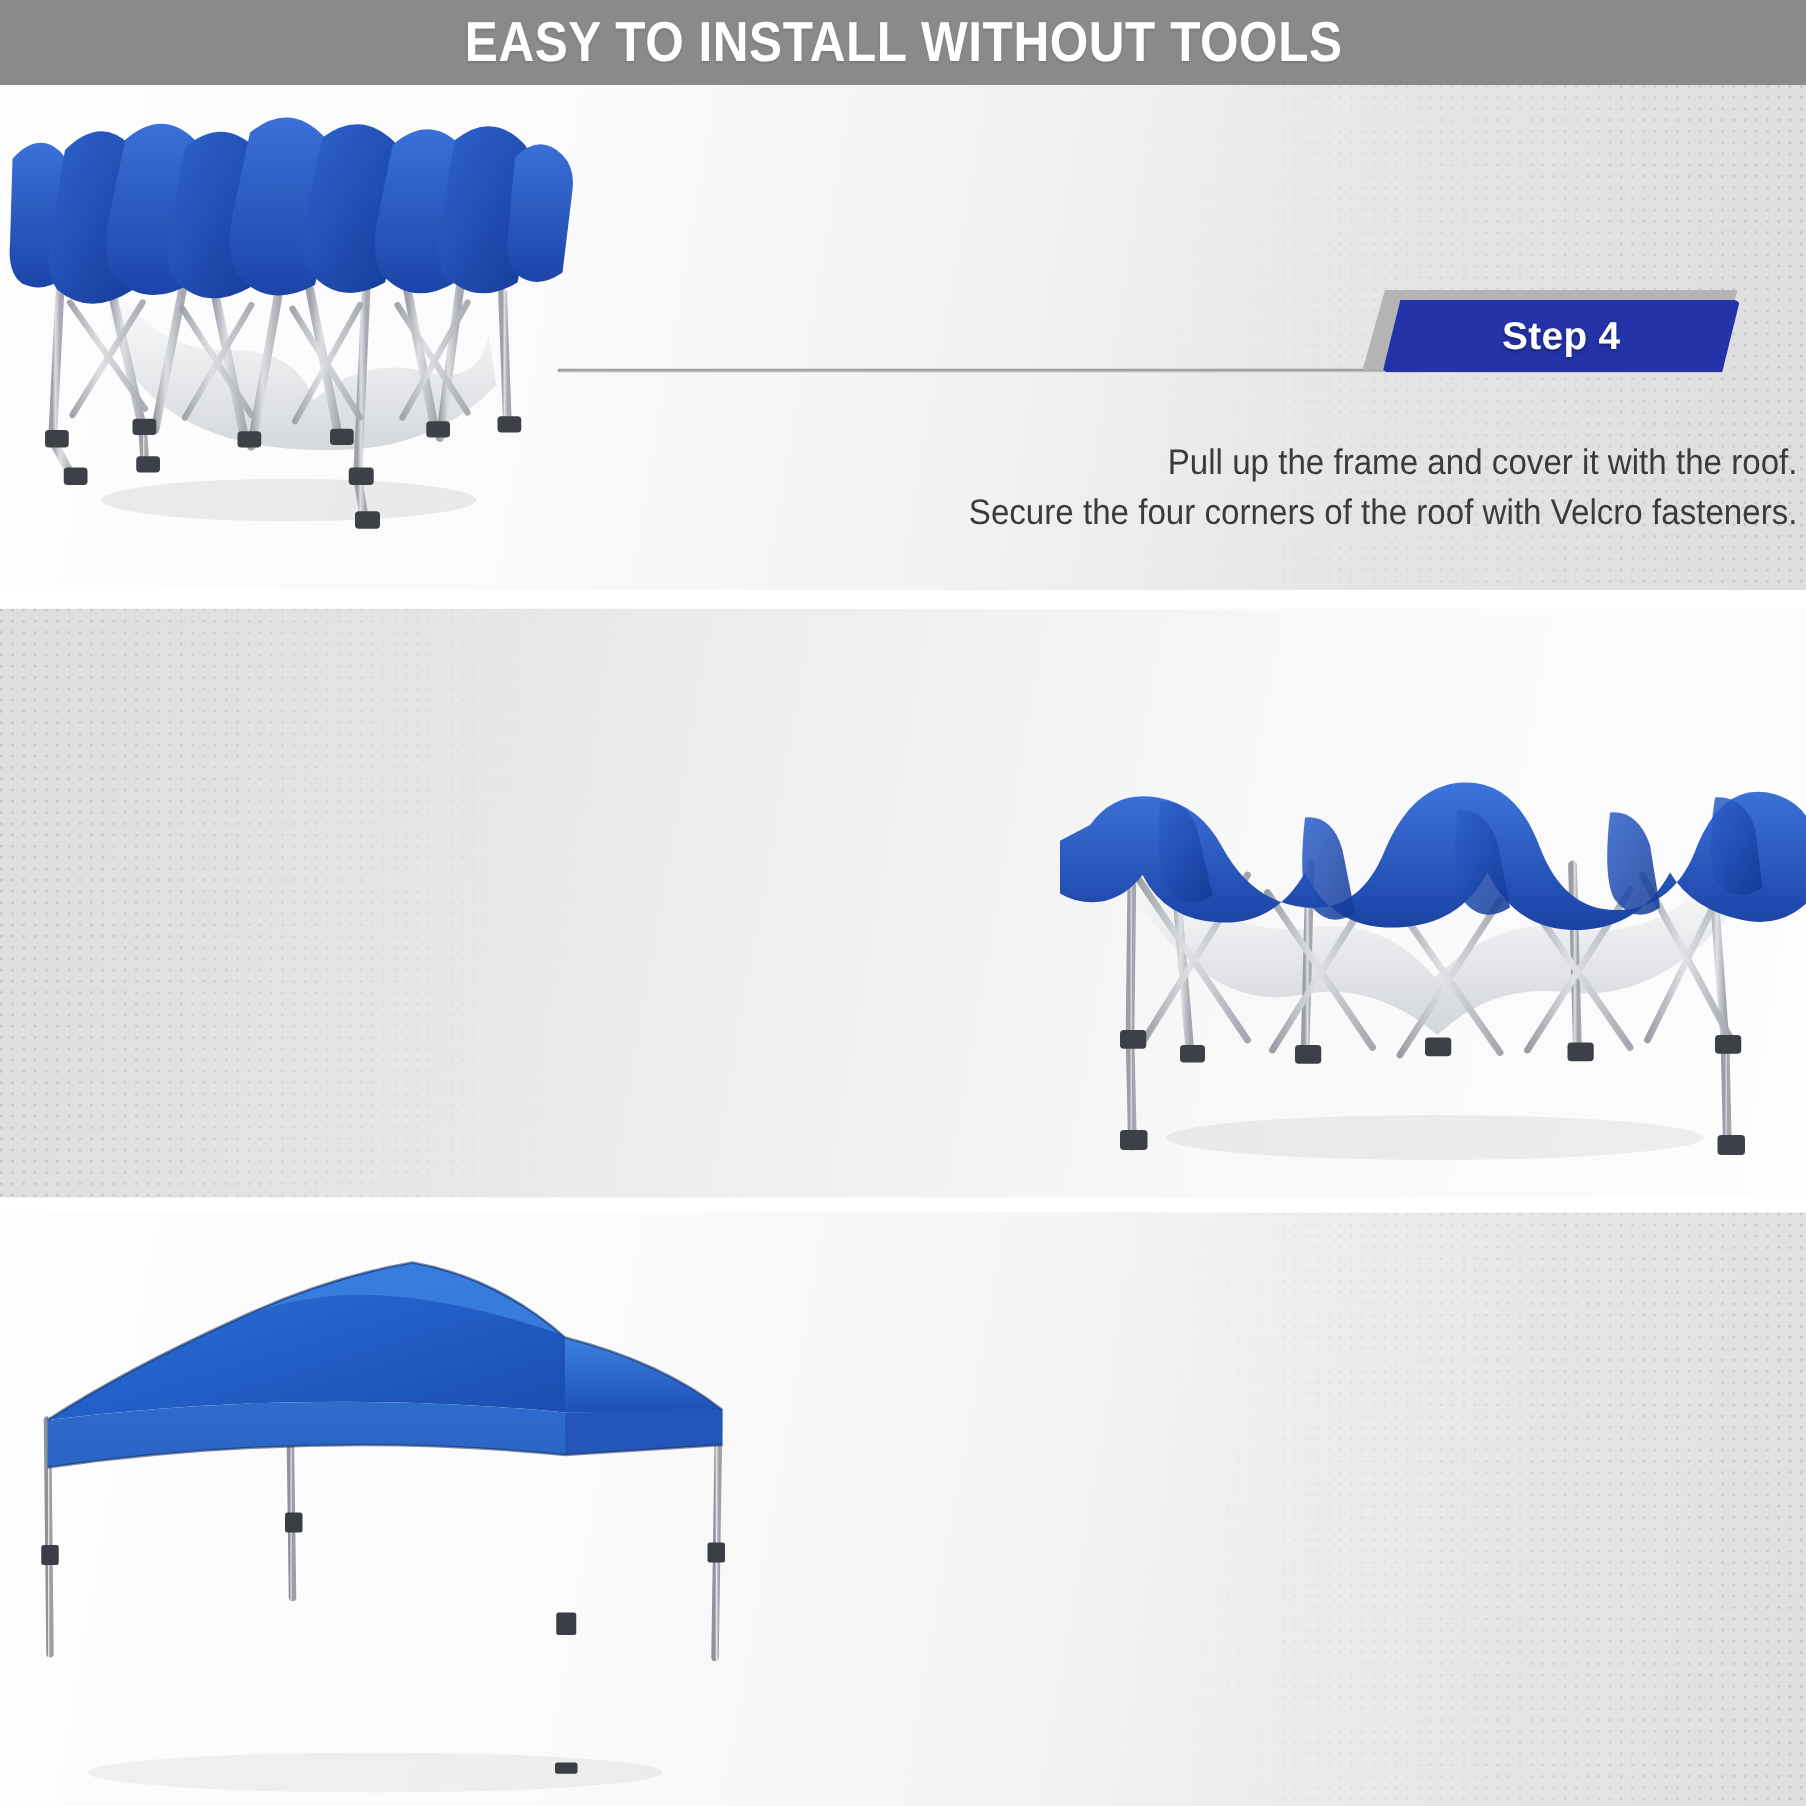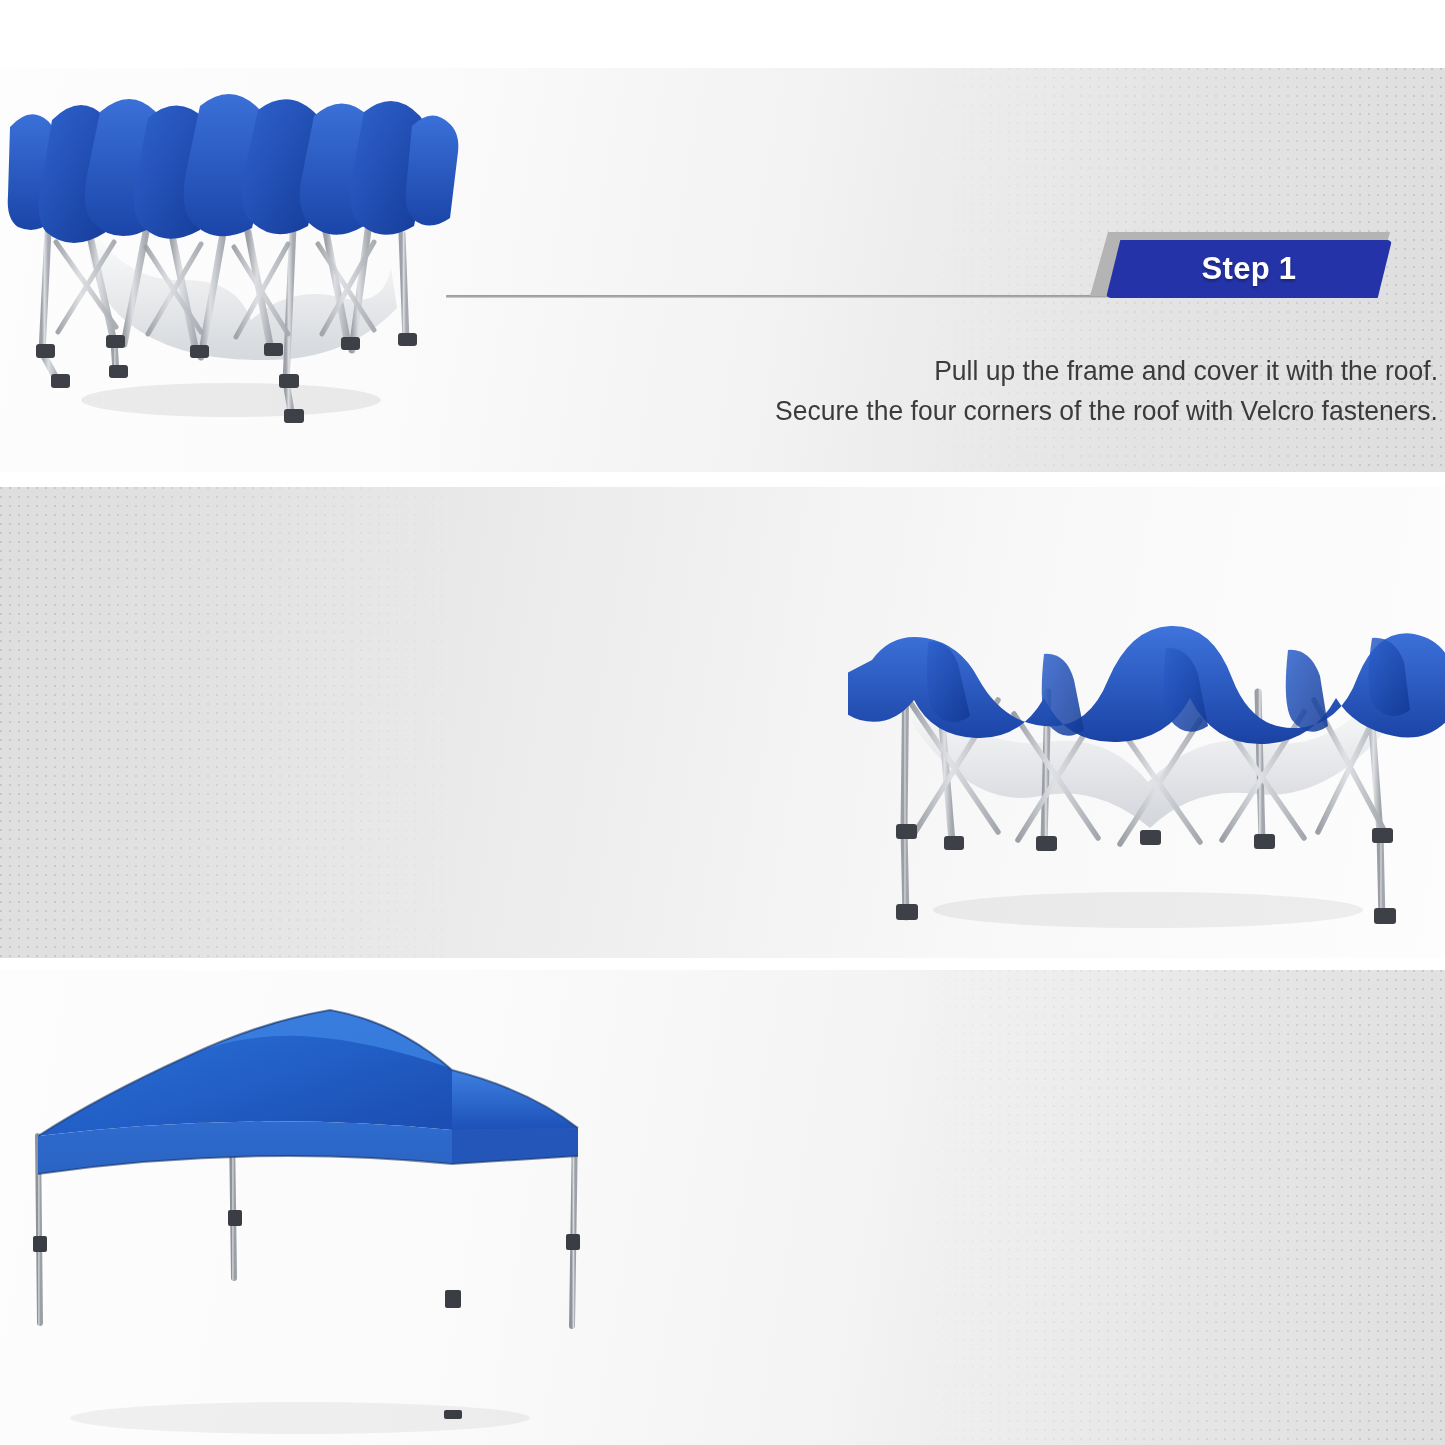--- a/index.html
+++ b/index.html
@@ -75,20 +75,23 @@
     transform:scaleX(.93);white-space:nowrap;
   }
   #cap1{left:598px;top:282px;width:840px;text-align:right;transform-origin:right top;}
   #cap1 .cline{display:block;}
 </style>
 </head>
 <body>
 
 <div class="page">
 
+  <div class="header">
+    <div class="header-title">EASY TO INSTALL WITHOUT TOOLS</div>
+  </div>
 
   <div class="panel" id="panel1">
     <div class="dots"></div>
 
     <svg class="art" id="art1" viewBox="0 0 470 350">
       <defs>
         <linearGradient id="b1a" x1="0" y1="0" x2="0" y2="1">
           <stop offset="0" stop-color="#3a70d8"></stop>
             <stop offset="1" stop-color="#1b45a8"></stop>
         </linearGradient>
@@ -161,21 +164,21 @@
         <path d="M368 30 q30 -24 56 4 q12 16 8 42 l-14 68 q-34 20 -58 -6 q-10 -16 -4 -44z" fill="url(#b1b)"></path>
         <path d="M416 44 q20 -20 38 -2 q10 10 8 28 l-8 66 q-20 14 -36 2 q-10 -10 -8 -30z" fill="url(#b1a)"></path>
       </g>
     </svg>
 
     <div class="rule" id="rule1"></div>
 
     <div class="badge-wrap" id="badge1">
       <div class="badge-shadow"></div>
       <div class="badge">
-        <span class="badge-label">Step 1</span>
+        <span class="badge-label">Step 4</span>
       </div>
     </div>
 
     <div class="caption" id="cap1">
       <span class="cline">Pull up the frame and cover it with the roof.</span>
       <span class="cline">Secure the four corners of the roof with Velcro fasteners.</span>
     </div>
   </div>
 
   <div class="panel" id="panel2">

